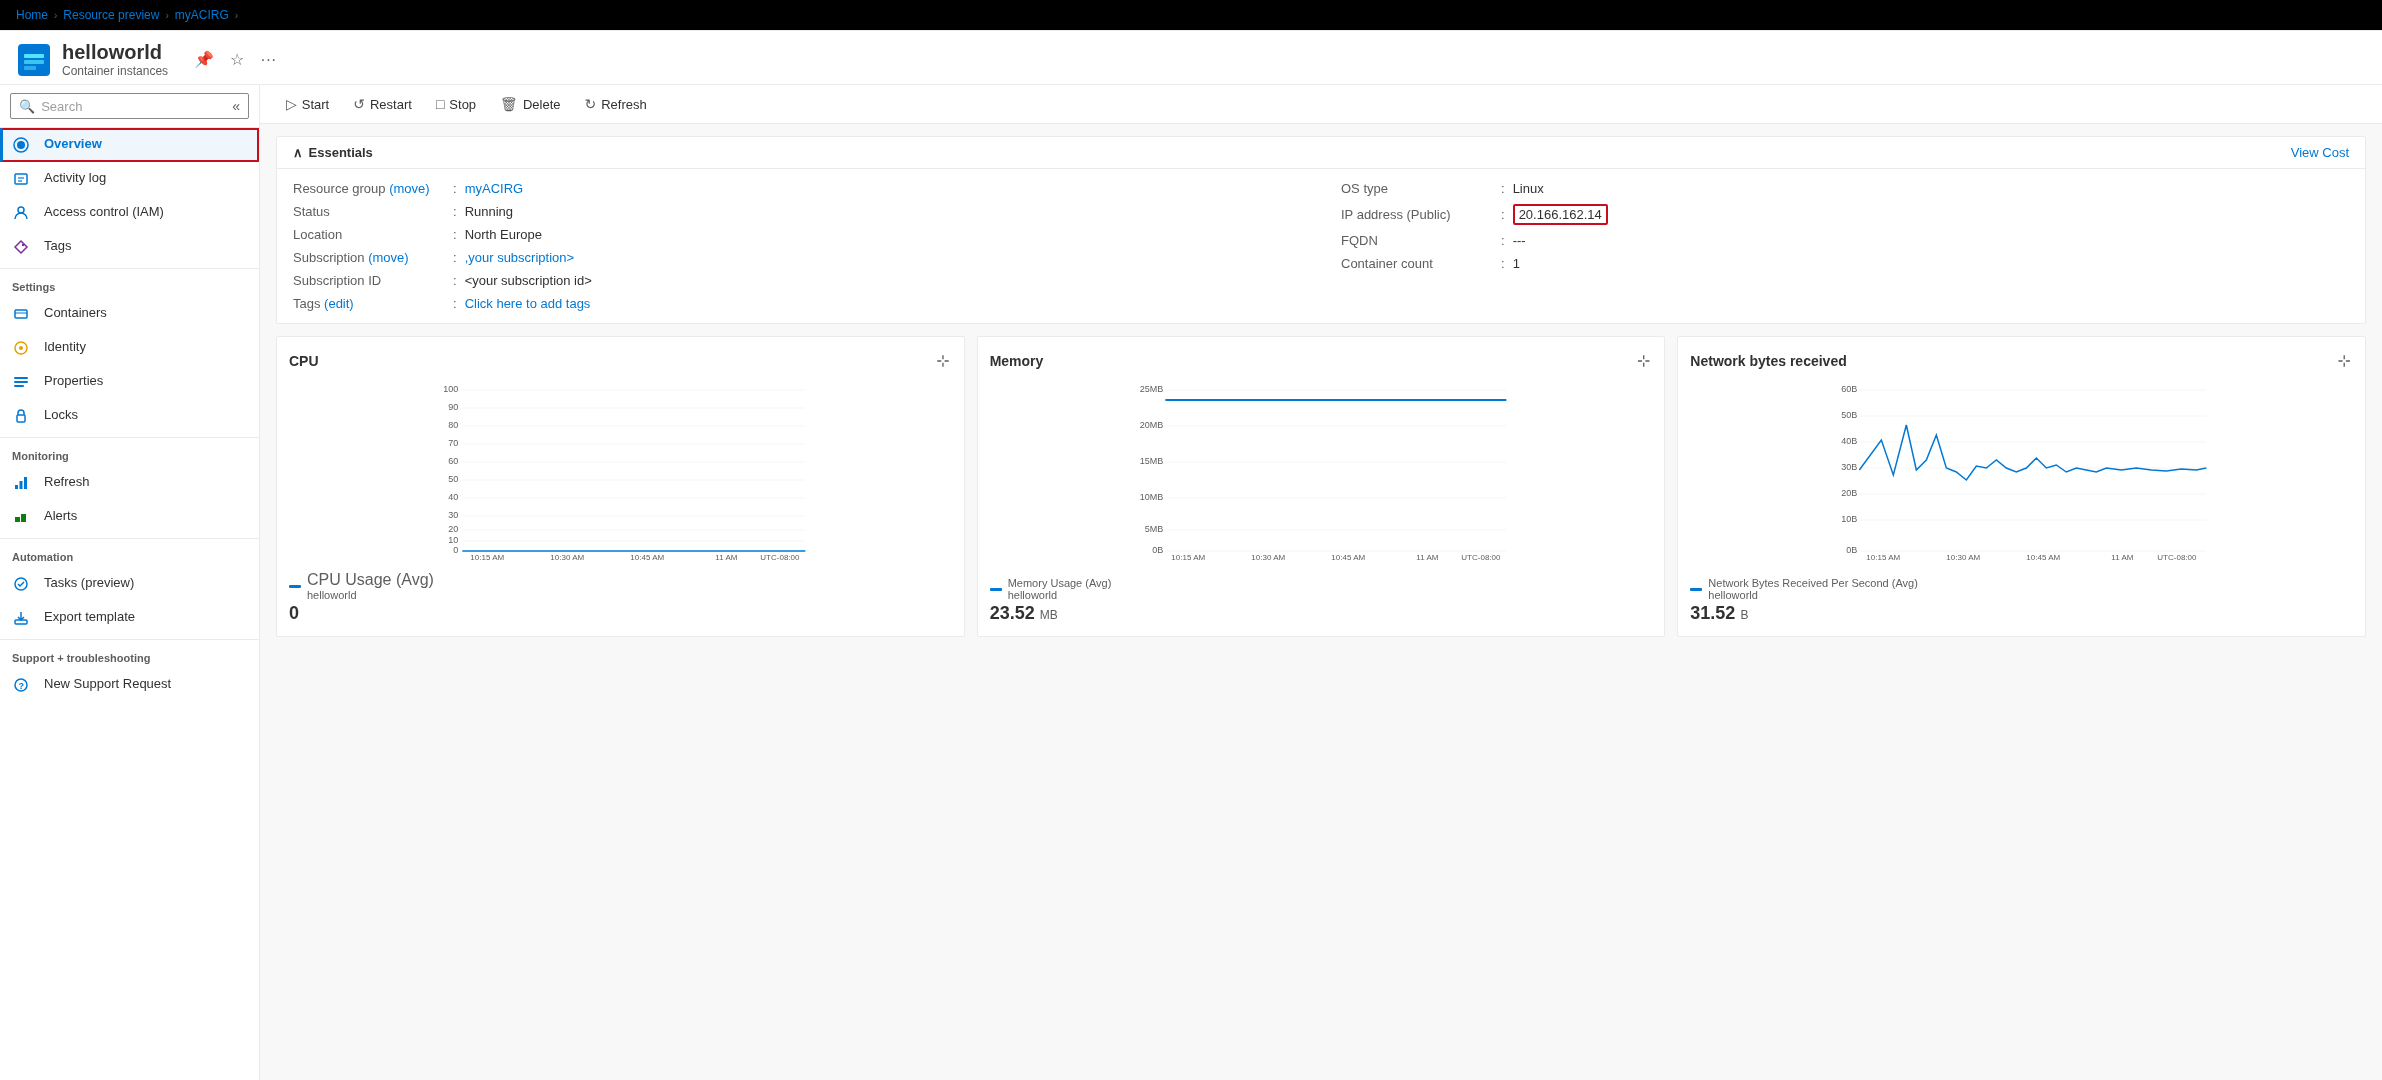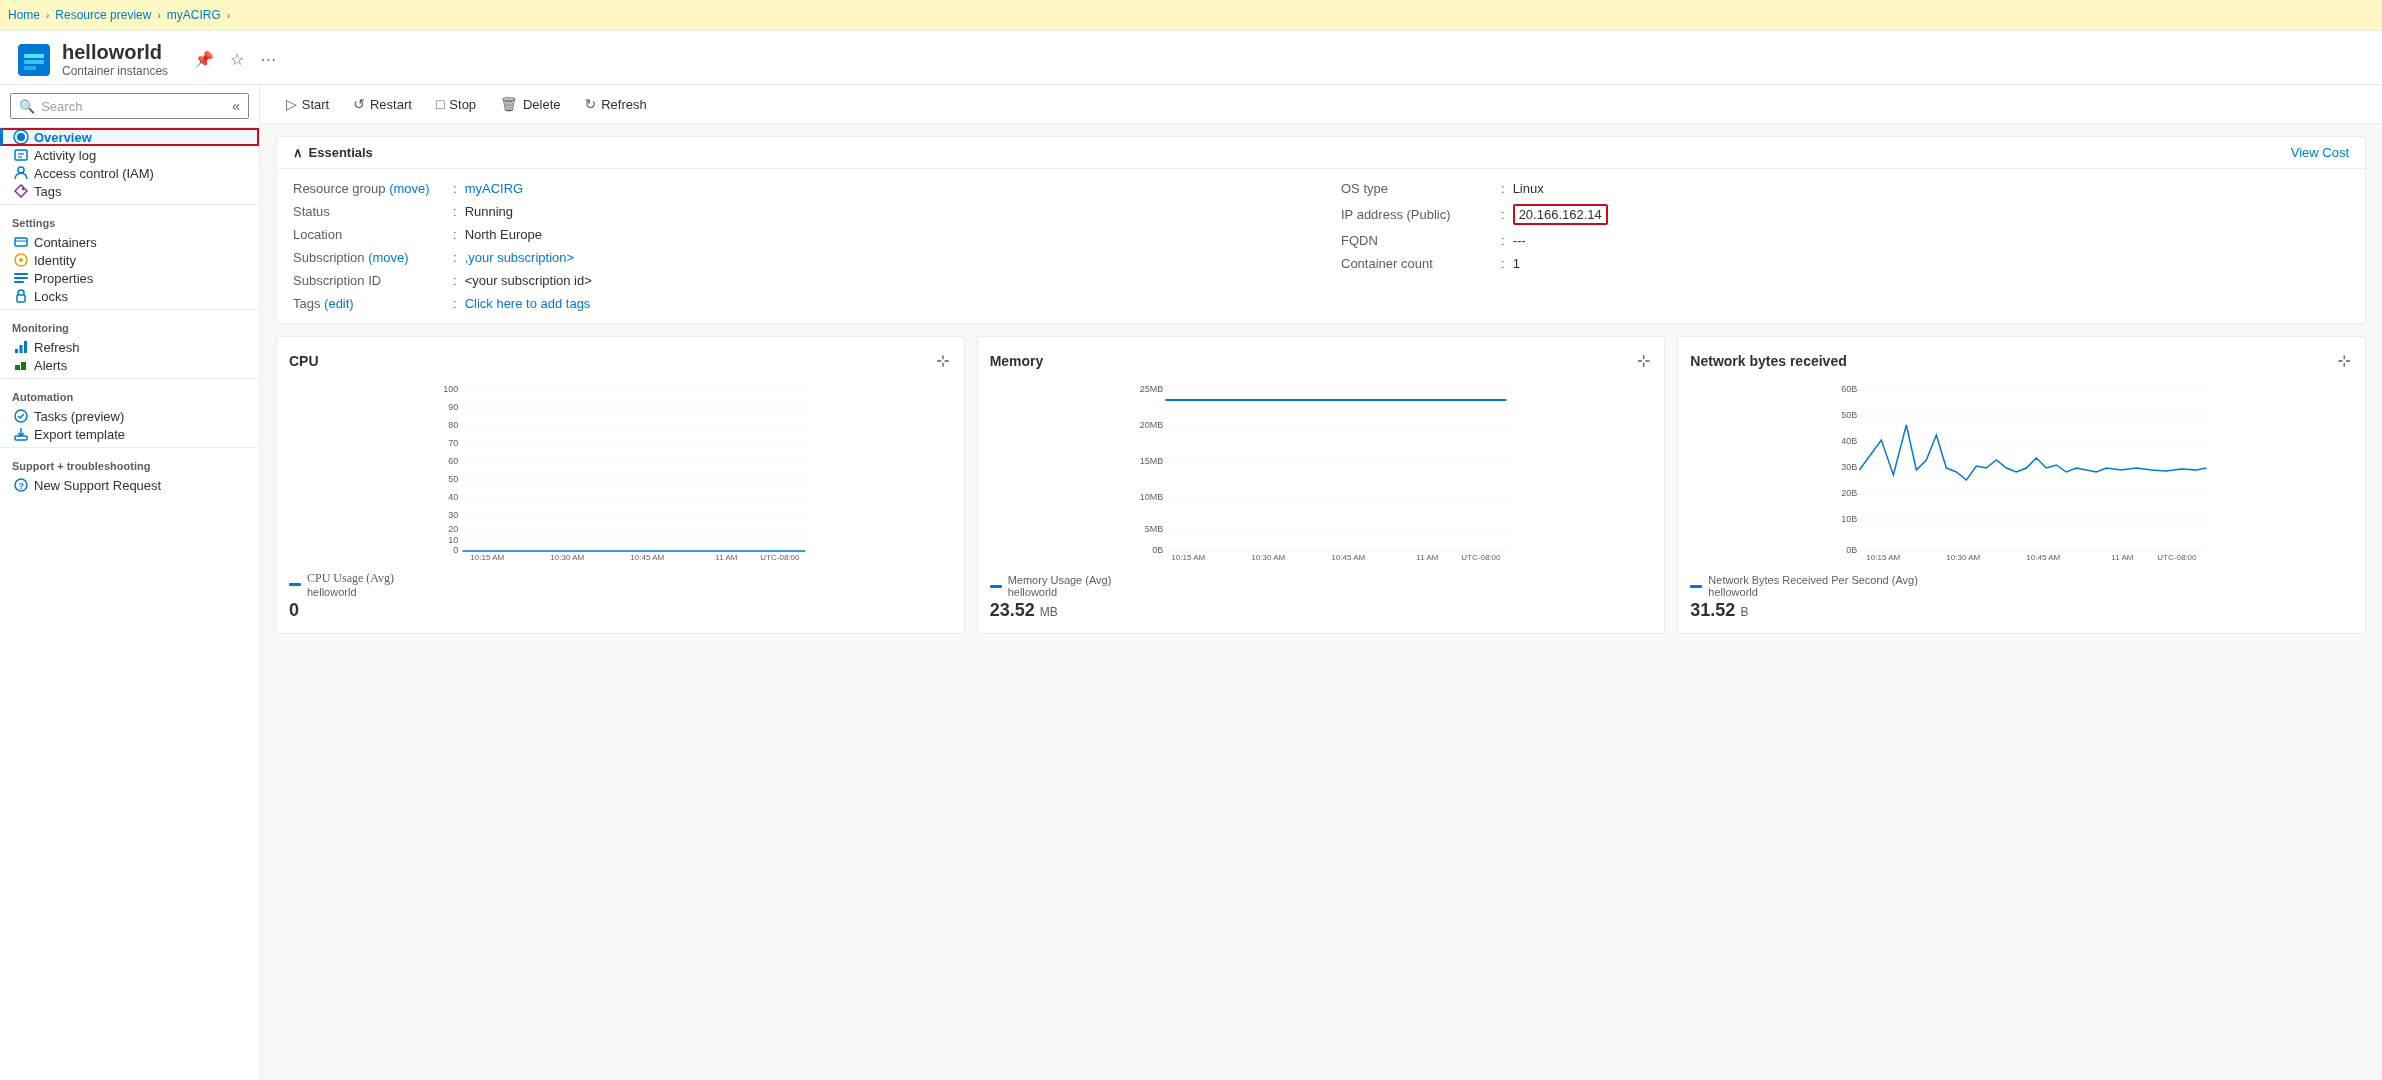--- a/index.html
+++ b/index.html
@@ -1,19 +1,19 @@
 <!DOCTYPE html>
 <html><head>
   <meta charset="utf-8">
   <style>
     * { box-sizing: border-box; margin: 0; padding: 0; }
     body { font-family: 'Segoe UI', Arial, sans-serif; font-size: 13px; background: #f3f2f1; color: #323130; display: flex; flex-direction: column; height: 1080px; overflow: hidden; }
 
     
-    .breadcrumb { background: #fef9c3; padding: 8px 8px; display: flex; align-items: center; gap: 6px; font-size: 12px; border-bottom: 1px solid #edebe9; }
+    .breadcrumb { background: #000000; padding: 8px 16px; display: flex; align-items: center; gap: 6px; font-size: 12px; border-bottom: 1px solid #edebe9; }
     .breadcrumb a { color: #0078d4; text-decoration: none; }
     .breadcrumb-sep { color: #605e5c; font-size: 10px; }
 
     
     .resource-header { background: #fff; padding: 10px 16px 6px 16px; display: flex; align-items: center; gap: 10px; border-bottom: 1px solid #edebe9; }
     .resource-icon { width: 36px; height: 36px; display: flex; align-items: center; justify-content: center; }
     .resource-icon svg { width: 32px; height: 32px; }
     .resource-title-area { display: flex; flex-direction: column; }
     .resource-name { font-size: 20px; font-weight: 600; color: #323130; }
     .resource-type { font-size: 12px; color: #605e5c; }
@@ -25,21 +25,21 @@
 
     
     .sidebar { width: 260px; background: #fff; border-right: 1px solid #edebe9; display: flex; flex-direction: column; overflow-y: auto; flex-shrink: 0; }
     .search-box { padding: 8px 10px; border-bottom: 1px solid #edebe9; }
     .search-input-wrapper { display: flex; align-items: center; border: 1px solid #8a8886; border-radius: 2px; padding: 4px 8px; background: #fff; gap: 6px; }
     .search-input-wrapper input { border: none; outline: none; font-size: 13px; width: 100%; color: #0f172a; }
     .search-input-wrapper input::placeholder { color: #a19f9d; }
     .collapse-btn { margin-left: auto; color: #605e5c; font-size: 14px; cursor: pointer; }
 
     .sidebar-nav { flex: 1; overflow-y: auto; }
-    .nav-item { display: flex; align-items: center; gap: 4px; padding: 0 12px; cursor: pointer; position: relative; }
+    .nav-item { display: flex; gap: 14px; padding: 8px 12px; cursor: pointer; position: relative; }
     .nav-item.active { background: #eff6fc; }
     .nav-item.active::before { content: ''; position: absolute; left: 0; top: 0; bottom: 0; width: 3px; background: #0078d4; border-radius: 0 2px 2px 0; }
     .nav-item.active .nav-label { color: #0078d4; font-weight: 600; }
     .nav-item .nav-icon { width: 18px; height: 18px; display: flex; align-items: center; justify-content: center; flex-shrink: 0; }
     .nav-label { font-size: 13px; color: #323130; }
     .nav-section-header { padding: 12px 12px 4px 12px; font-size: 11px; font-weight: 600; color: #605e5c; text-transform: none; border-top: 1px solid #edebe9; margin-top: 4px; }
 
     
     .nav-item.active { outline: 2px solid #c50f1f; outline-offset: -2px; }
 
@@ -389,21 +389,21 @@
             <text x="40" y="180" font-size="8" fill="#605e5c">10:15 AM</text>
             <text x="120" y="180" font-size="8" fill="#605e5c">10:30 AM</text>
             <text x="200" y="180" font-size="8" fill="#605e5c">10:45 AM</text>
             <text x="285" y="180" font-size="8" fill="#605e5c">11 AM</text>
             <text x="330" y="180" font-size="8" fill="#605e5c">UTC-08:00</text>
           </svg>
         </div>
         <div class="chart-footer">
           <div style="width:12px;height:3px;background:#0078d4;border-radius:1px;"></div>
           <div>
-            <div style="font-size:12px;color:#605e5c;font-family:Liberation Serif, serif;">CPU Usage (Avg)</div>
+            <div style="font-size:16px;color:#605e5c;">CPU Usage (Avg)</div>
             <div style="font-size:11px;color:#605e5c;">helloworld</div>
           </div>
         </div>
         <div style="font-size:18px;font-weight:600;color:#323130;margin-top:2px;">0</div>
       </div>
 
       <div class="chart-card">
         <div class="chart-header">
           <span class="chart-title">Memory</span>
           <button class="chart-pin-btn" title="Pin to dashboard">⊹</button>

